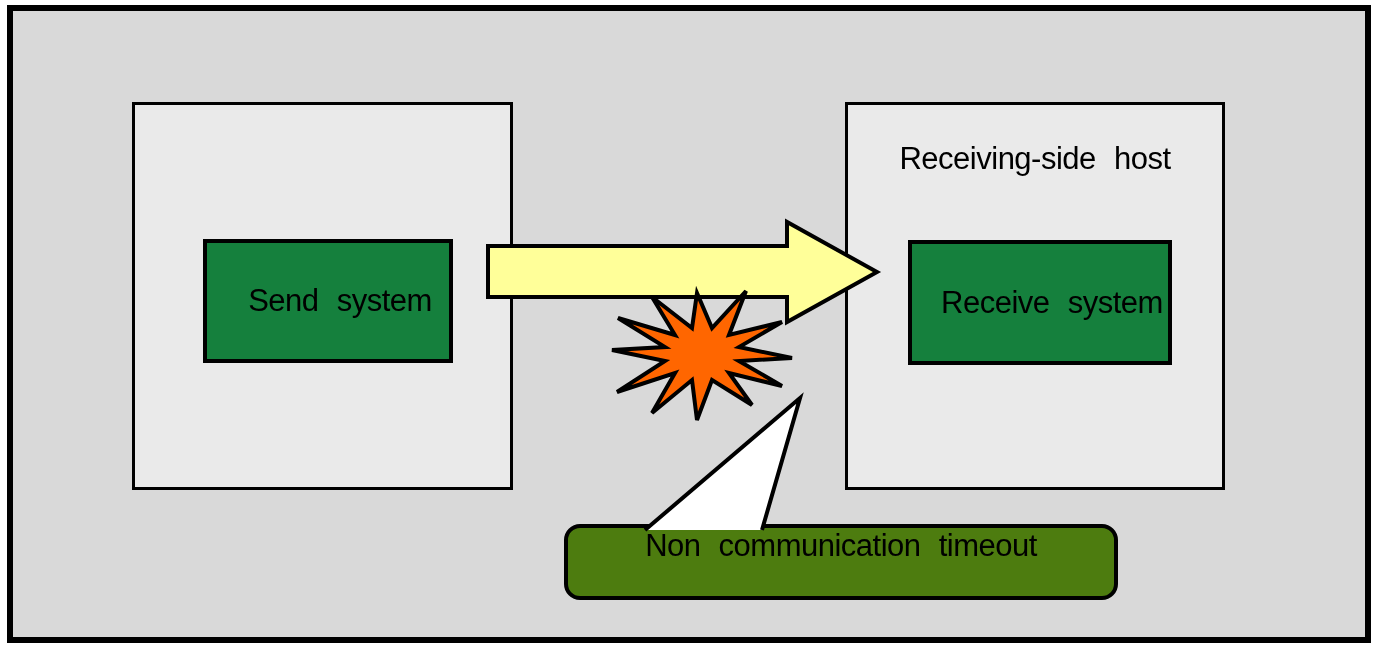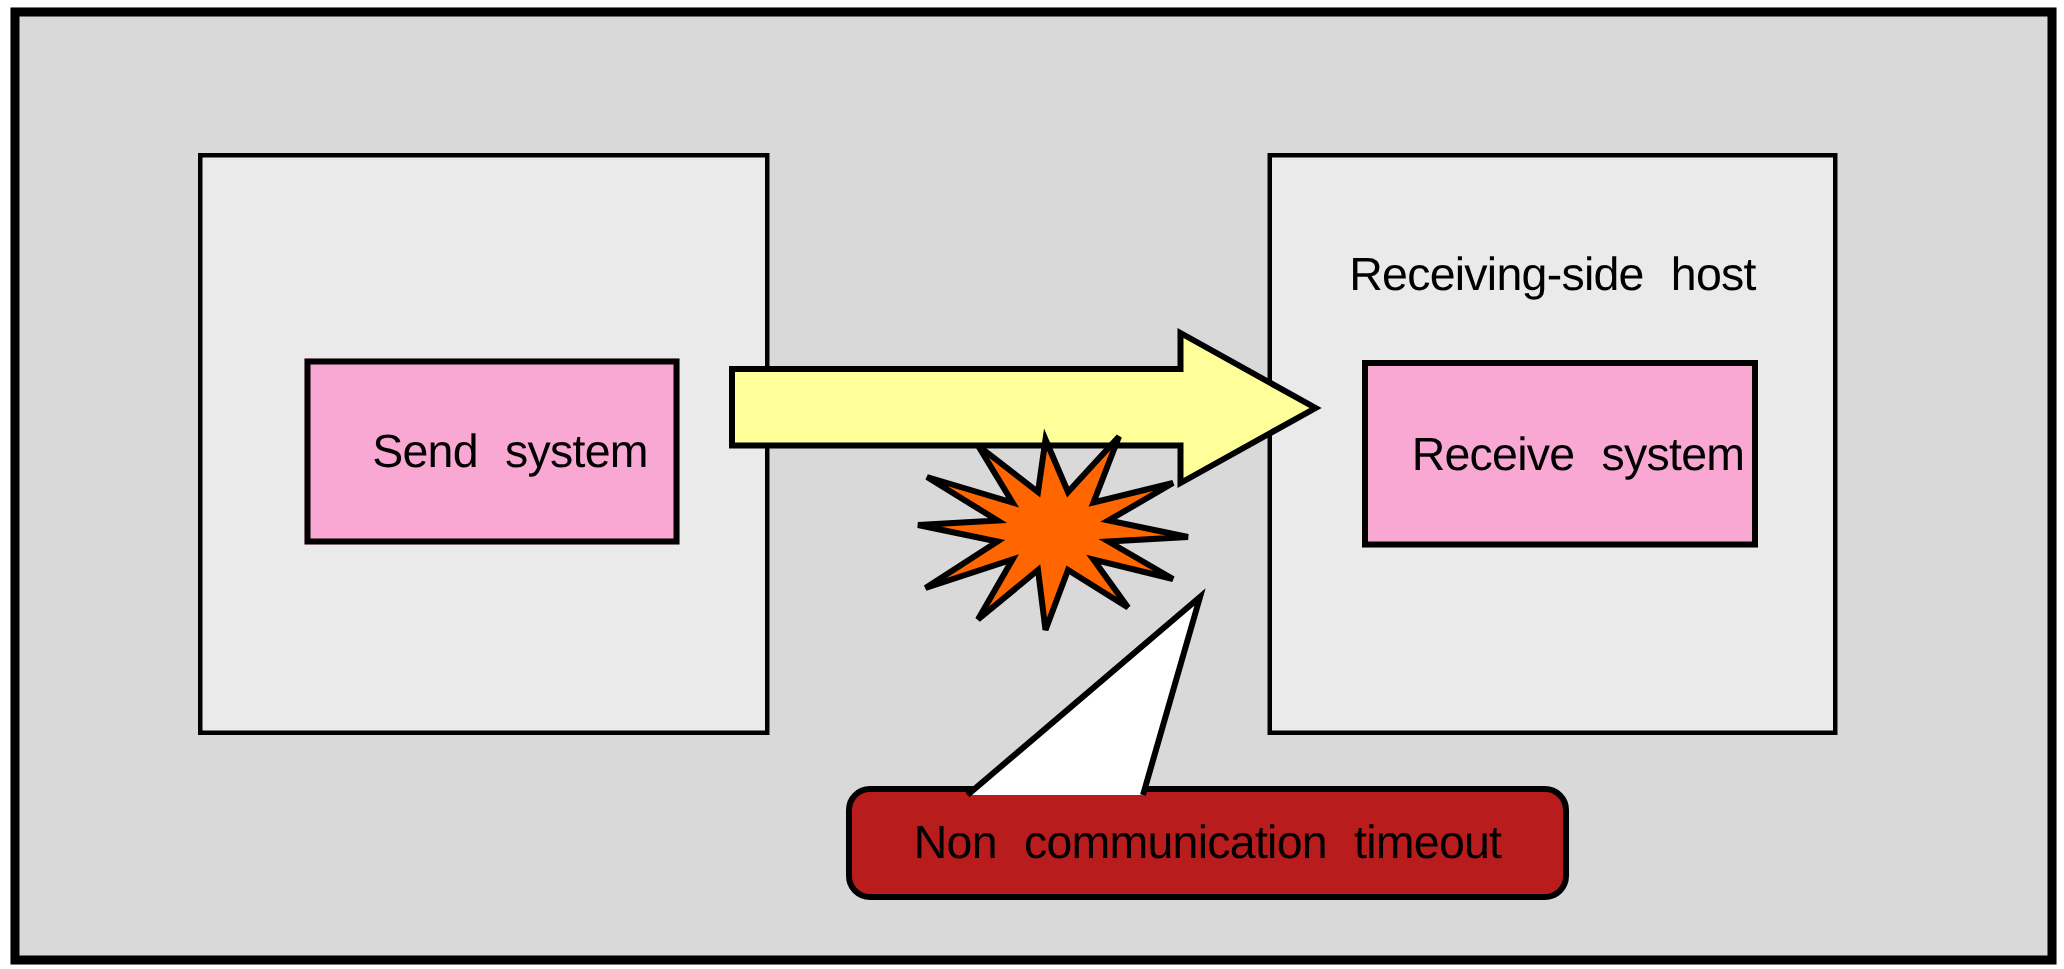--- a/index.html
+++ b/index.html
@@ -39,25 +39,25 @@
   .host-title {
     position: absolute;
     z-index: 2;
     font-size: 31px;
     letter-spacing: -0.5px;
     word-spacing: 10px;
     text-align: center;
     white-space: nowrap;
   }
   .host-title.sending   { left: 132px; top: 141px; width: 381px; }
-  .host-title.receiving { left: 845px; top: 141px; width: 380px; margin-top: 24px; }
+  .host-title.receiving { left: 845px; top: 141px; width: 380px; }
 
   .system-box {
     position: absolute;
-    background: #f9a8d4;
+    background: #15803d;
     border: 4px solid #000000;
     box-sizing: border-box;
     z-index: 2;
     display: flex;
     align-items: center;
     justify-content: center;
     font-size: 31px;
     letter-spacing: -0.5px;
     word-spacing: 10px;
     white-space: nowrap;
@@ -90,29 +90,29 @@
   .burst-svg {
     position: absolute;
     left: 0;
     top: 0;
     z-index: 5;
   }
   .callout-bubble {
     position: absolute;
     left: 564px;
     top: 524px;
-    width: 482px;
+    width: 554px;
     height: 76px;
-    background: #b91c1c;
+    background: #4d7c0f;
     border: 4px solid #000000;
     border-radius: 16px;
     box-sizing: border-box;
     z-index: 6;
     display: flex;
-    align-items: center;
+    align-items: flex-start;
     justify-content: center;
     font-size: 31px;
     letter-spacing: -0.5px;
     word-spacing: 10px;
     white-space: nowrap;
   }
   .tail-svg {
     position: absolute;
     left: 0;
     top: 0;

